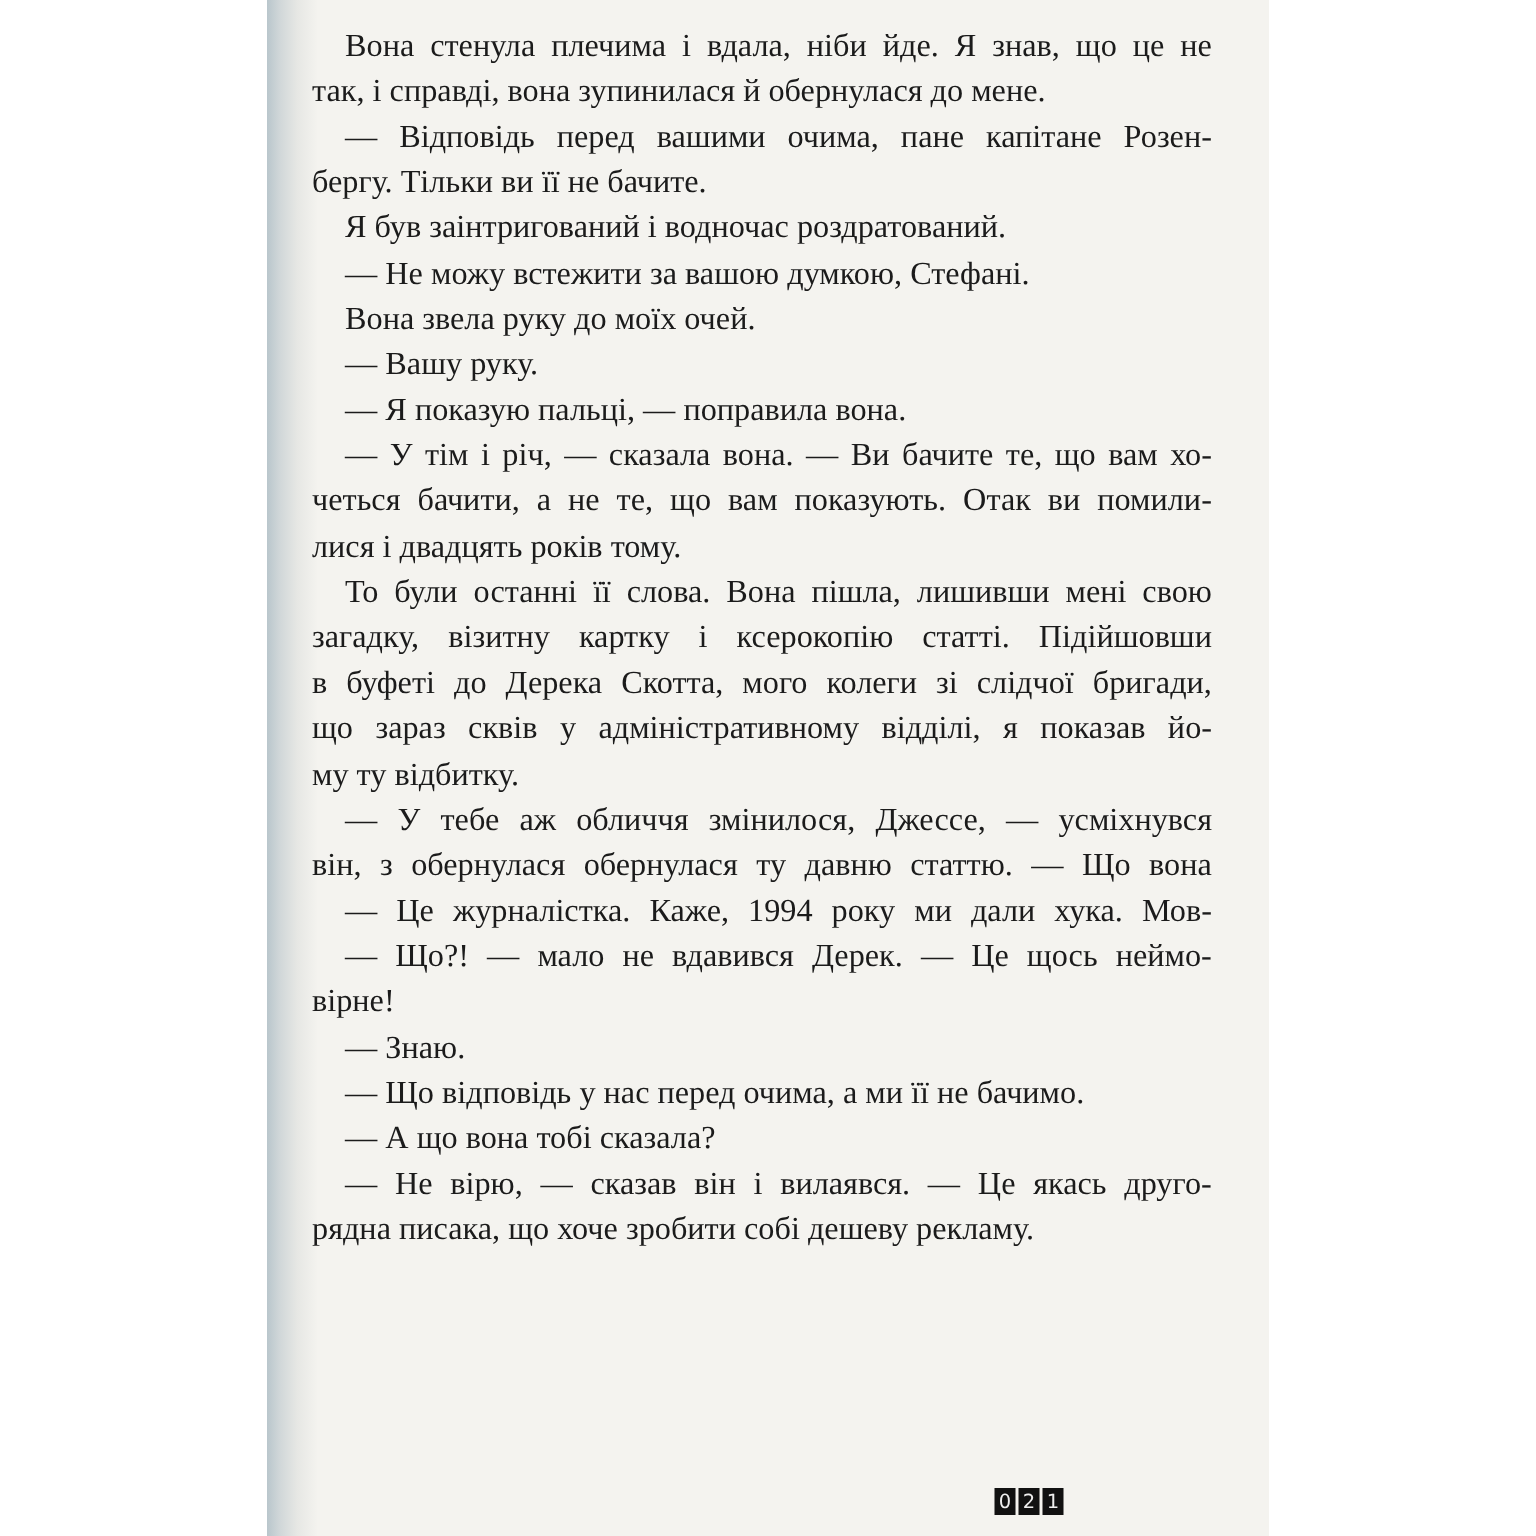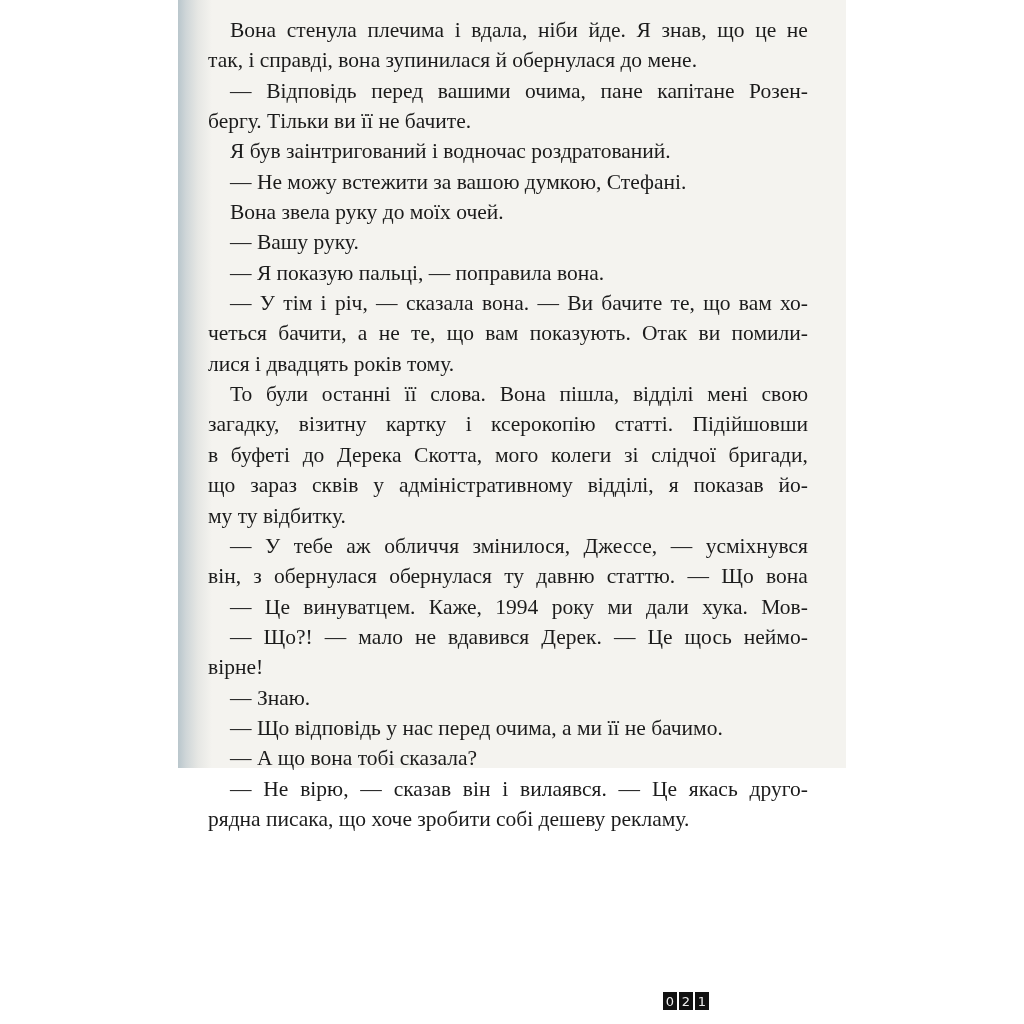--- a/index.html
+++ b/index.html
@@ -1,21 +1,21 @@
 <!DOCTYPE html>
 <html><head>
 <meta charset="utf-8">
 <style>
   html, body { margin: 0; padding: 0; }
   body {
     width: 1024px; height: 1024px; position: relative; overflow: hidden;
     background: #ffffff;
   }
   .page {
-    position: absolute; left: 178px; top: 0; width: 668px; height: 768px;
+    position: absolute; left: 178px; top: 0; width: 668px; height: 1024px;
     background: #f4f3ef;
     background-image:
       linear-gradient(to right, #b9c6cc 0px, #cfd6d8 8px, #e6e7e4 20px, rgba(244,243,239,0) 34px);
   }
   .text {
     position: absolute; left: 30px; top: 15px; width: 600px;
     font-family: "Liberation Serif", "DejaVu Serif", serif;
     font-size: 21.5px; line-height: 30.35px; color: #1b1b1b;
   }
   .line { white-space: nowrap; height: 30.35px; display: flex; }
@@ -99,21 +99,21 @@
       </div>
       <div class="line">лися і двадцять років тому.</div>
       <div class="line ind just">
         <span class="w">То</span>
         <span class="w">були</span>
         <span class="w">останні</span>
         <span class="w">її</span>
         <span class="w">слова.</span>
         <span class="w">Вона</span>
         <span class="w">пішла,</span>
-        <span class="w">відділі</span>
+        <span class="w">лишивши</span>
         <span class="w">мені</span>
         <span class="w">свою</span>
       </div>
       <div class="line just">
         <span class="w">загадку,</span>
         <span class="w">візитну</span>
         <span class="w">картку</span>
         <span class="w">і</span>
         <span class="w">ксерокопію</span>
         <span class="w">статті.</span>
@@ -162,21 +162,21 @@
         <span class="w">ту</span>
         <span class="w">давню</span>
         <span class="w">статтю.</span>
         <span class="w">—</span>
         <span class="w">Що</span>
         <span class="w">вона</span>
       </div>
       <div class="line ind just">
         <span class="w">—</span>
         <span class="w">Це</span>
-        <span class="w">винуватцем.</span>
+        <span class="w">журналістка.</span>
         <span class="w">Каже,</span>
         <span class="w">1994</span>
         <span class="w">року</span>
         <span class="w">ми</span>
         <span class="w">дали</span>
         <span class="w">хука.</span>
         <span class="w">Мов-</span>
       </div>
       <div class="line ind just">
         <span class="w">—</span>

